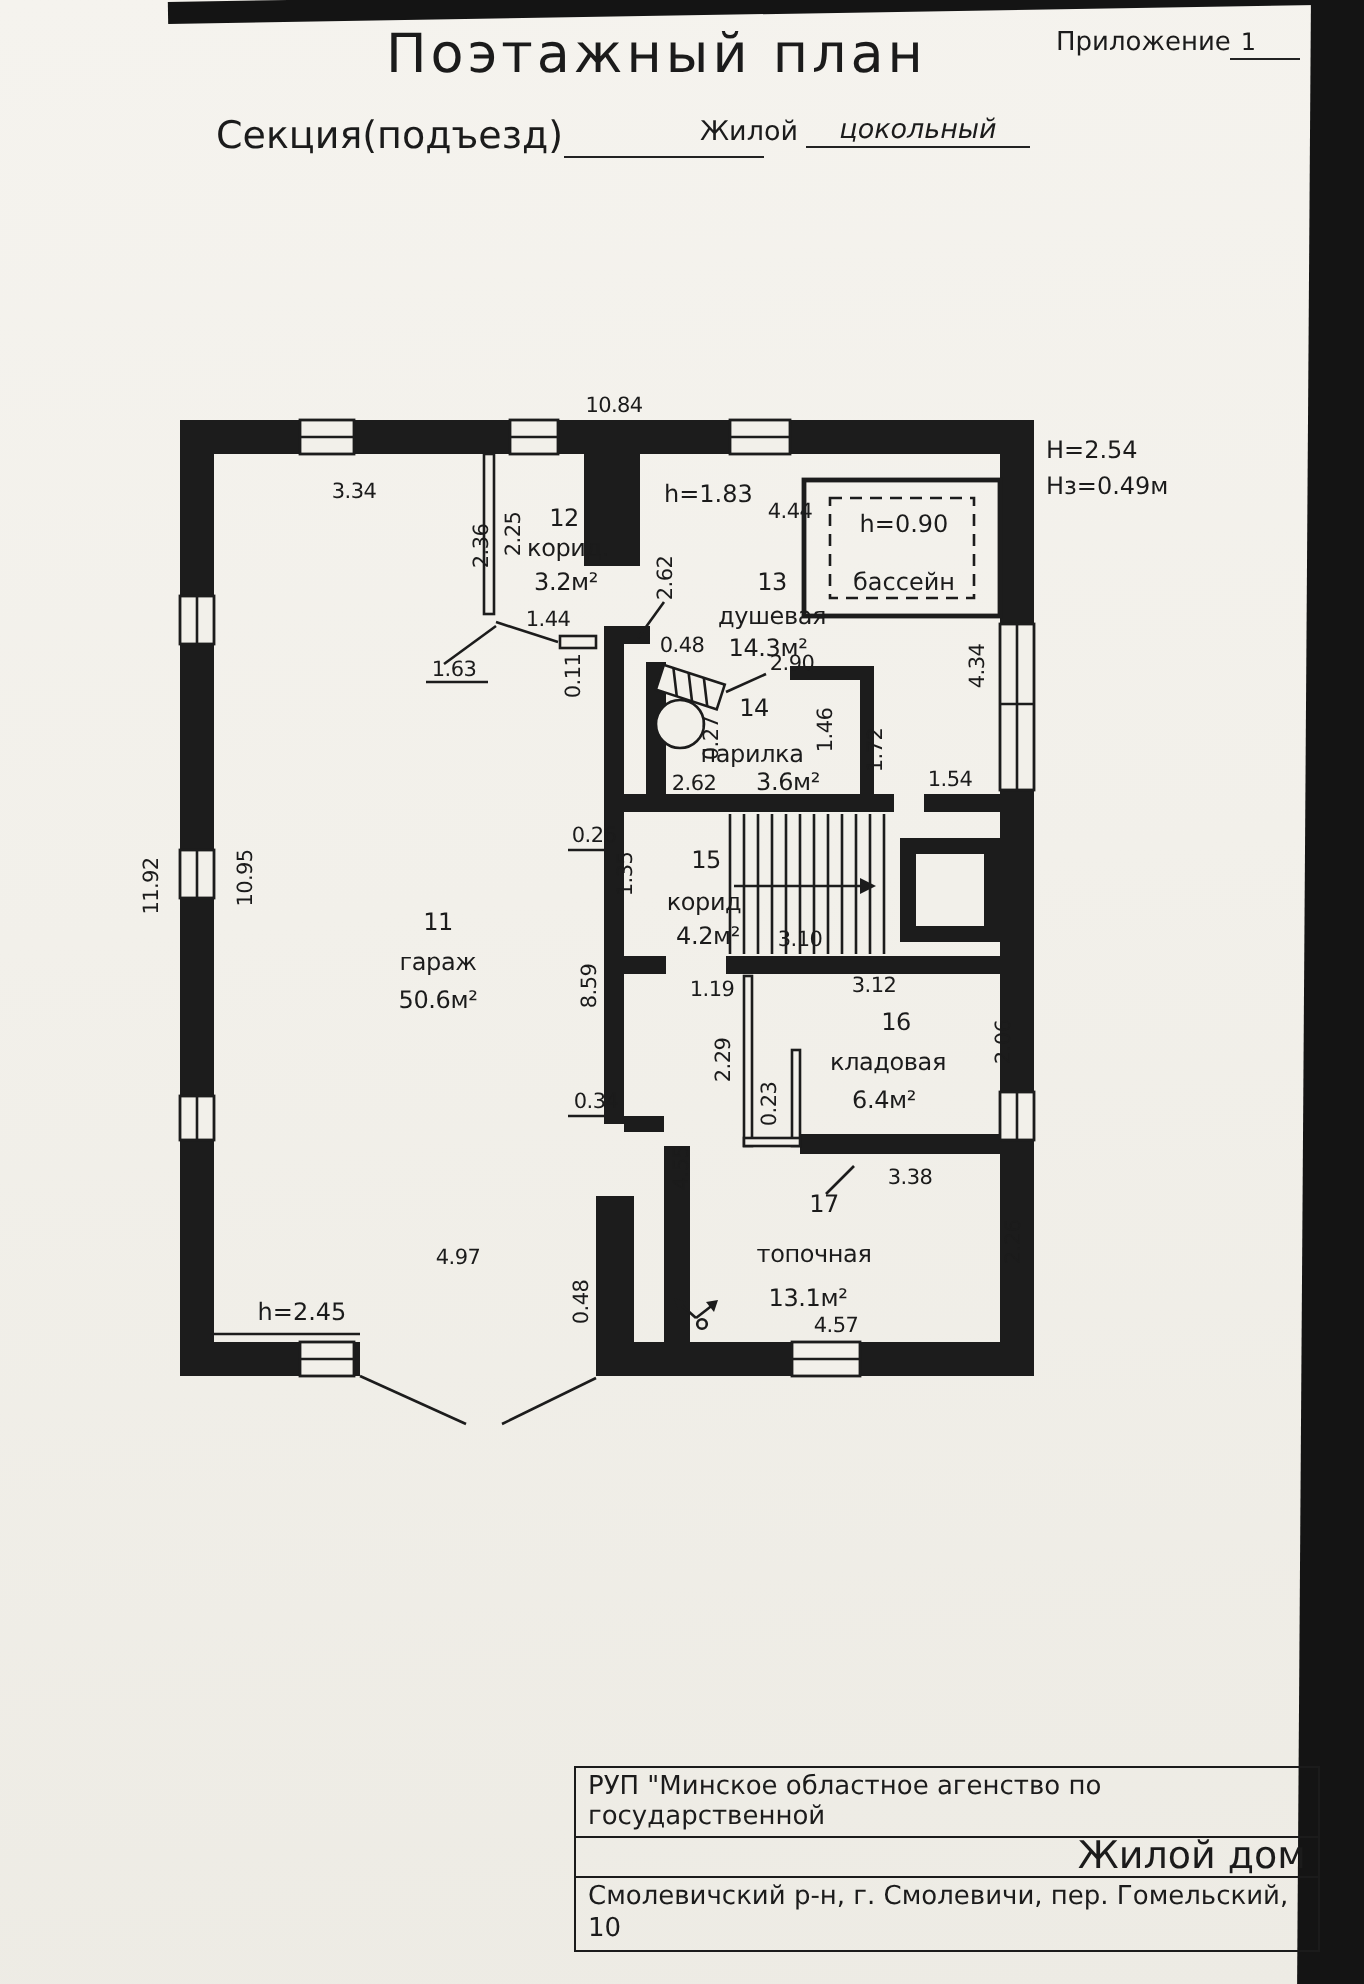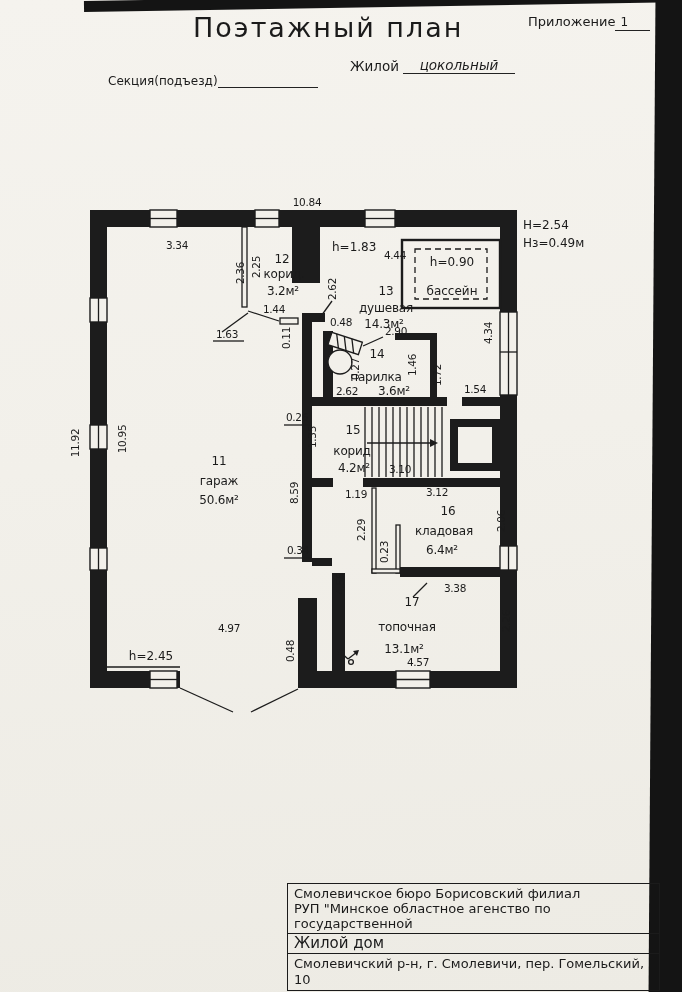--- a/index.html
+++ b/index.html
@@ -8,42 +8,42 @@
         font-family:"DejaVu Sans",sans-serif;color:#1b1b1b;}
   .scan-edge-top{position:absolute;left:84px;top:1px;width:590px;height:11px;
         background:#141414;transform:rotate(-0.95deg);transform-origin:left center;}
   .scan-edge-right{position:absolute;left:652px;top:-4px;width:34px;height:1002px;
         background:#141414;transform:rotate(0.4deg);}
   .hdr-title{position:absolute;left:193px;top:12px;font-size:27px;letter-spacing:2px;
         white-space:nowrap;}
   .hdr-appendix{position:absolute;left:528px;top:14px;font-size:13px;white-space:nowrap;}
   .hdr-appendix .uval{display:inline-block;border-bottom:1.5px solid #222;
         padding:0 22px 1px 5px;font-size:12px;}
-  .hdr-row2{position:absolute;left:108px;top:72px;font-size:12px;white-space:nowrap;}
+  .hdr-row2{position:absolute;left:108px;top:57px;font-size:19px;white-space:nowrap;}
   .uline{display:inline-block;border-bottom:1.5px solid #222;min-height:15px;
         vertical-align:bottom;text-align:center;}
   .u-section{width:100px;}
   .u-floor{width:112px;margin-left:4px;font-style:italic;}
   .hdr-floor{position:absolute;left:350px;top:57px;font-size:13.5px;white-space:nowrap;}
   
   svg{position:absolute;left:55px;top:185px;}
   .dim{font-family:"DejaVu Sans",sans-serif;font-size:10.5px;fill:#1b1b1b;letter-spacing:-0.3px;}
   .rm{font-family:"DejaVu Sans",sans-serif;font-size:12px;fill:#1b1b1b;letter-spacing:-0.2px;}
   .note{font-family:"DejaVu Sans",sans-serif;font-size:12px;fill:#1b1b1b;}
   .wall{fill:#1c1c1c;}
   .part{fill:#f2f0ea;stroke:#1c1c1c;stroke-width:1.3;}
   .winrect{fill:#f2f0ea;stroke:#1c1c1c;stroke-width:1.4;}
   .thin{stroke:#1c1c1c;stroke-width:1.3;fill:none;}
   .thick{stroke:#1c1c1c;stroke-width:2.4;fill:none;}
   
   .ftable{position:absolute;left:287px;top:883px;width:371px;
         border:1.6px solid #1b1b1b;font-size:13px;line-height:15px;}
   .ftable .row{padding:2px 6px;}
   .ftable .row+.row{border-top:1.6px solid #1b1b1b;}
-  .frow-center{text-align:left;font-size:15px;padding:2px 6px;}
+  .frow-center{text-align:right;font-size:19px;padding:2px 6px;}
   .faddr{font-size:13px;line-height:16px;}
 </style>
 </head>
 <body>
 
 <div id="page">
 
   <div class="scan-edge-top"></div>
   <div class="scan-edge-right"></div>
 
@@ -256,21 +256,20 @@
       <text class="dim" x="450" y="336" text-anchor="middle" transform="rotate(-90 450 336)">2.06</text>
       <text class="dim" x="400" y="407" text-anchor="middle">3.38</text>
       <text class="dim" x="289" y="399" text-anchor="middle" transform="rotate(-90 289 399)">4.55</text>
       <text class="dim" x="455" y="436" text-anchor="middle" transform="rotate(-90 455 436)">2.26</text>
       <text class="dim" x="363" y="481" text-anchor="middle">4.57</text>
     </g>
   </svg>
 
   <div class="ftable">
     <div class="row">
-      <div>Смолевичское бюро Борисовский филиал</div>
       <div>РУП "Минское областное агенство по государственной</div>
     </div>
     <div class="row frow-center">Жилой дом</div>
     <div class="row faddr">
       <div>Смолевичский р-н, г. Смолевичи, пер. Гомельский, 10</div>
     </div>
   </div>
 
 </div>
 

